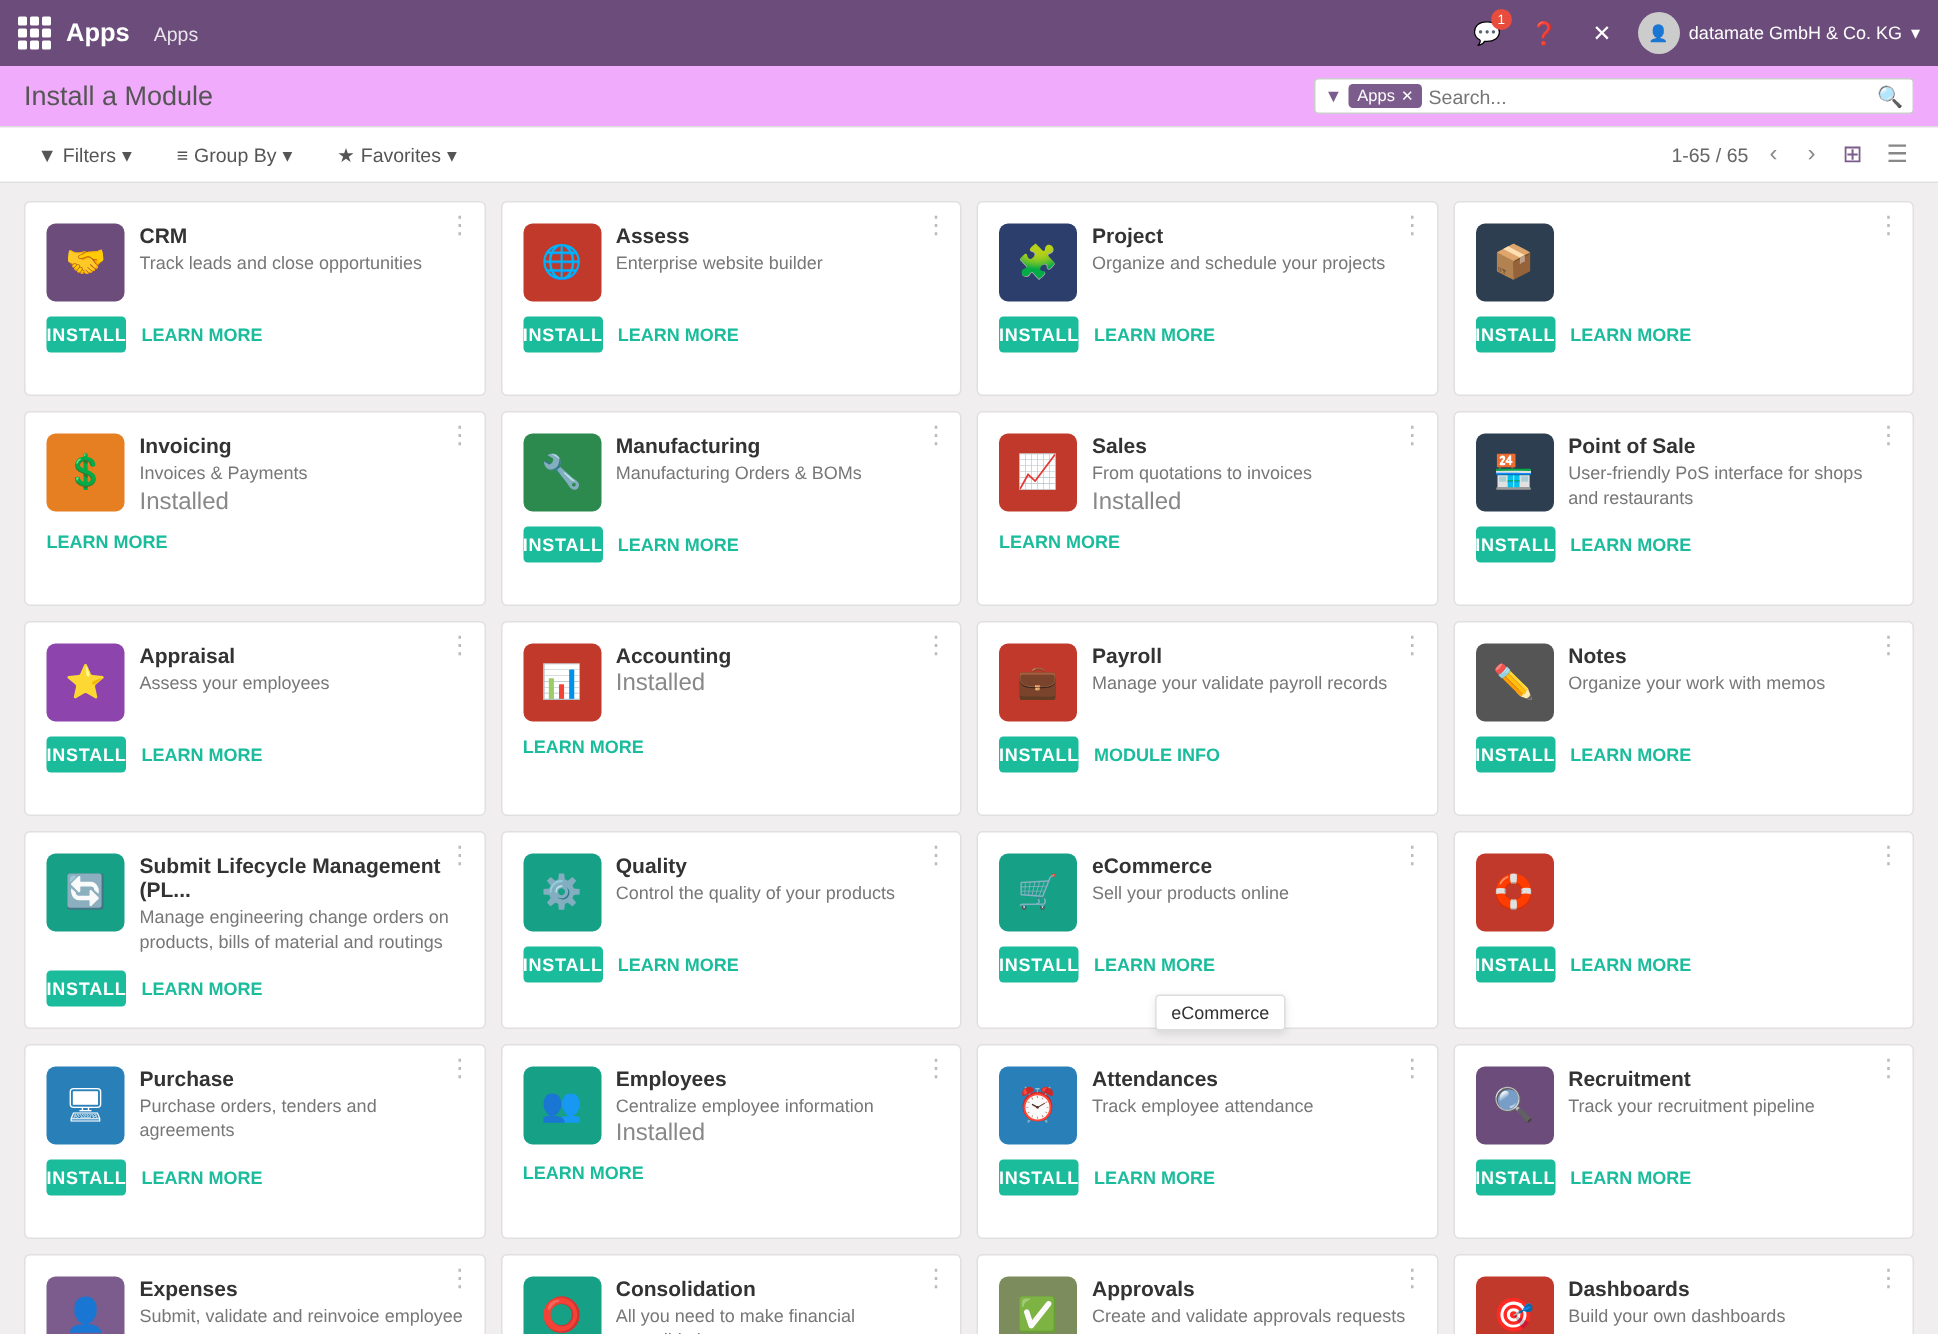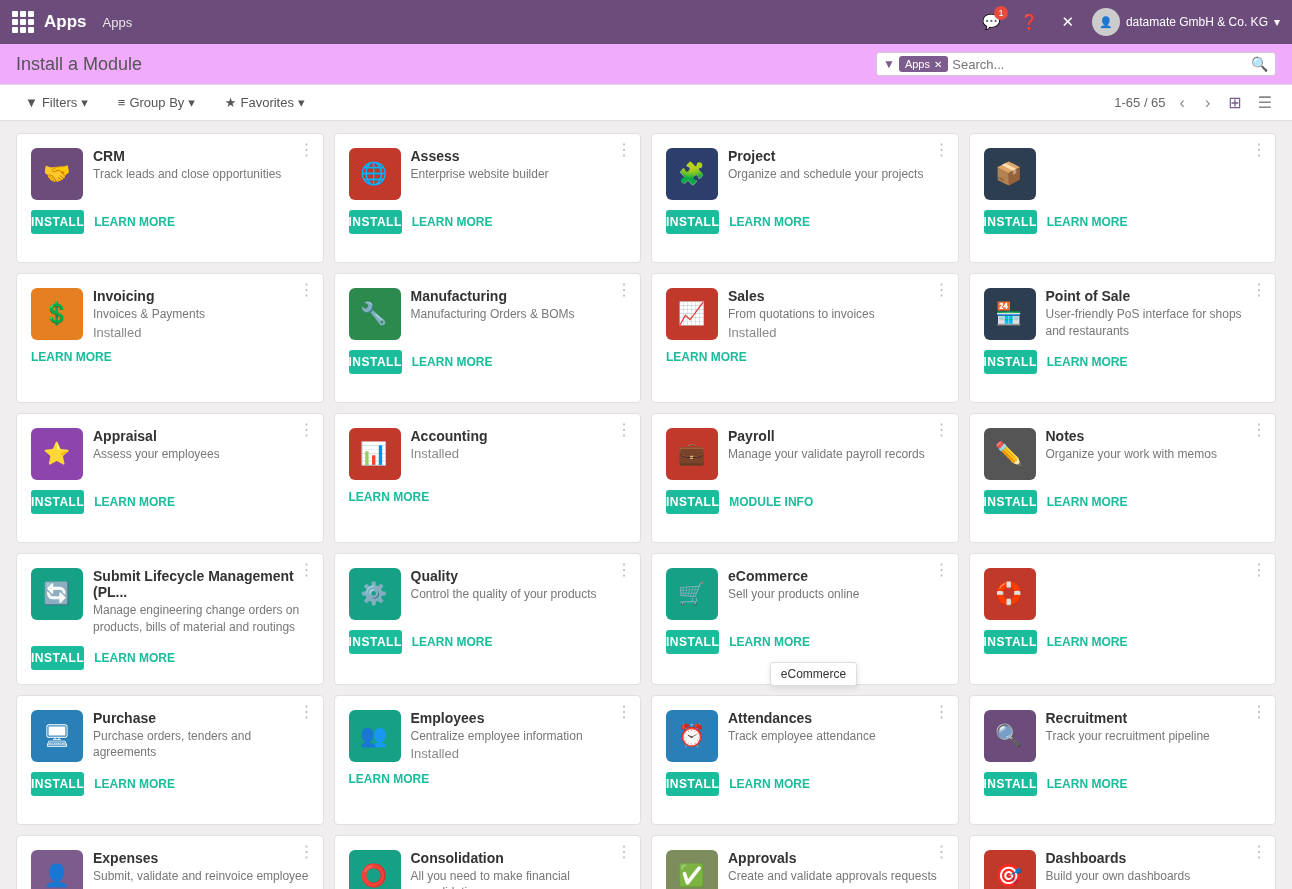--- a/index.html
+++ b/index.html
@@ -112,21 +112,21 @@
       min-height: 130px;
     }
     .card-top { display: flex; align-items: flex-start; gap: 10px; }
     .card-icon {
       width: 52px; height: 52px; border-radius: 6px; flex-shrink: 0;
       display: flex; align-items: center; justify-content: center; font-size: 24px; color: #fff;
     }
     .card-info { flex: 1; }
     .card-name { font-size: 14px; font-weight: bold; color: #333; margin-bottom: 2px; }
     .card-desc { font-size: 12px; color: #777; line-height: 1.4; }
-    .card-status { font-size: 13px; color: #888; margin-top: 2px; }
+    .card-status { font-size: 16px; color: #888; margin-top: 2px; }
     .card-actions { display: flex; align-items: center; gap: 10px; margin-top: 4px; }
     .btn-install {
       background: #1abc9c; color: #fff; border: none; border-radius: 3px;
       padding: 5px 0; font-size: 12px; font-weight: bold; cursor: pointer; letter-spacing: 0.5px;
     }
     .btn-learn {
       color: #1abc9c; font-size: 12px; font-weight: bold; cursor: pointer; text-decoration: none;
     }
     .btn-module {
       color: #1abc9c; font-size: 12px; font-weight: bold; cursor: pointer; text-decoration: none;

